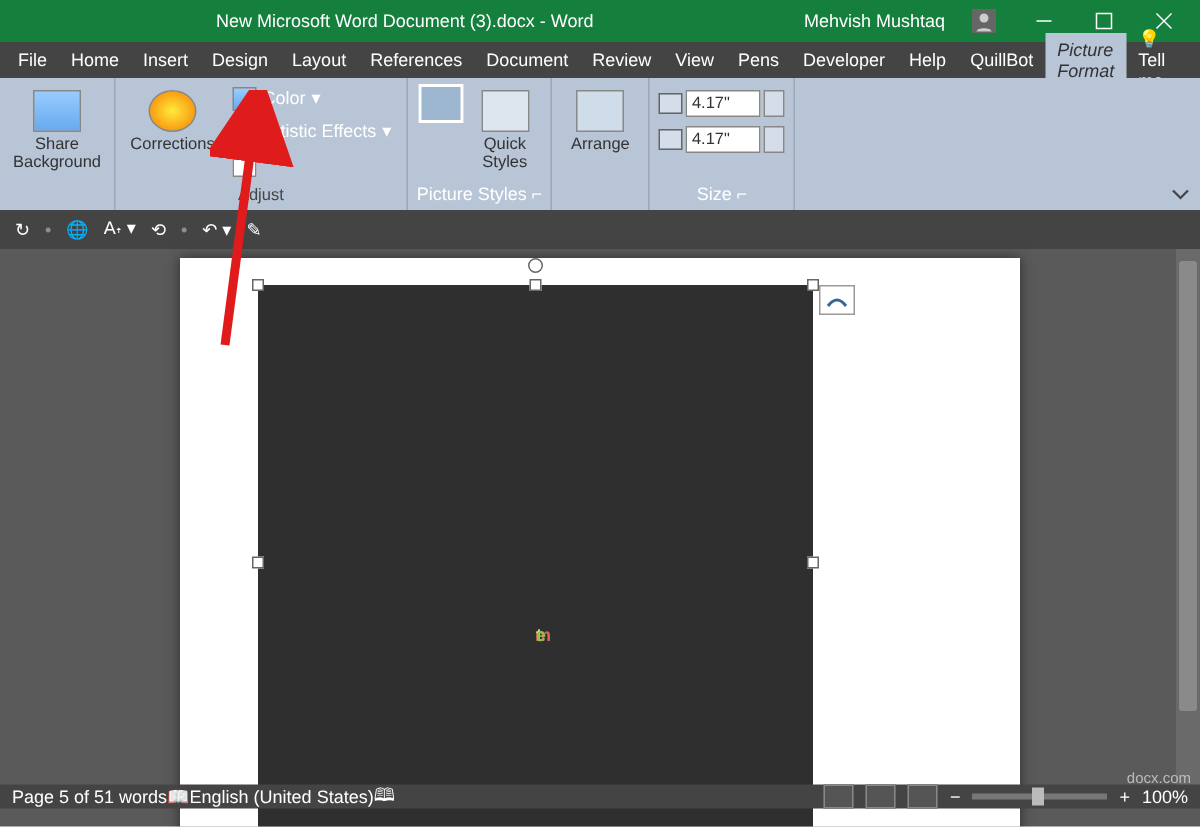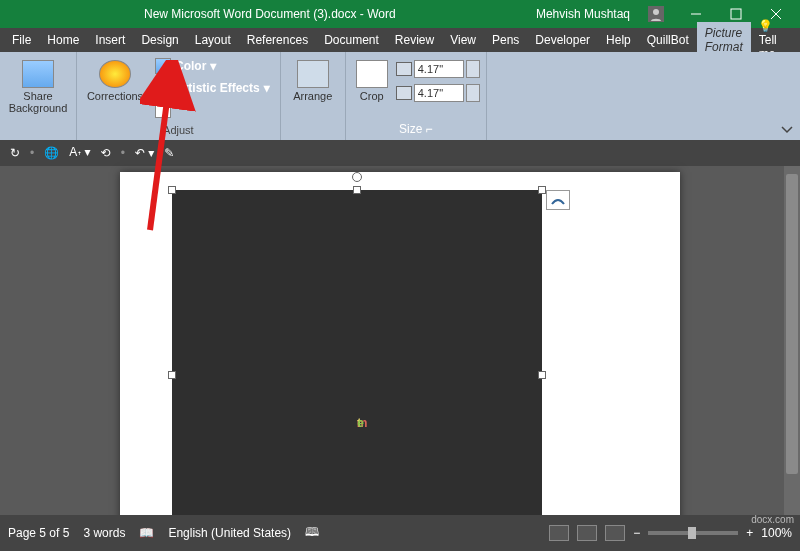--- a/index.html
+++ b/index.html
@@ -13,21 +13,21 @@
 .menuitem{padding:4px 8px;cursor:pointer;}
 .menuitem.active{background:#b7c5d6;color:#333;font-style:italic;}
 .menubar .right{margin-left:auto;display:flex;align-items:center;gap:10px;}
 .ribbon{height:88px;background:#b7c5d6;display:flex;position:relative;}
 .group{display:flex;flex-direction:column;align-items:center;padding:2px 6px;border-right:1px solid #9aa8b8;height:100%;}
 .group .body{flex:1;display:flex;align-items:flex-start;gap:4px;padding-top:2px;}
 .group .label{font-size:11px;color:#444;padding-bottom:2px;}
 .bigbtn{display:flex;flex-direction:column;align-items:center;width:64px;padding:4px 2px;cursor:pointer;}
 .bigbtn .ico{width:32px;height:28px;background:#fff;border:1px solid #888;margin-bottom:2px;}
 .bigbtn span{color:#333;text-align:center;font-size:11px;line-height:12px;}
-.smallbtn{display:flex;align-items:center;gap:4px;padding:2px 4px;cursor:pointer;color:#333;font-size:11px;font-weight:bold;}
+.smallbtn{display:flex;align-items:flex-start;gap:4px;padding:2px 4px;cursor:pointer;color:#333;font-size:11px;}
 .smallbtn .ico{width:16px;height:16px;background:#fff;border:1px solid #888;}
 .vstack{display:flex;flex-direction:column;gap:2px;}
 .sizeinput{display:flex;align-items:center;gap:2px;}
 .sizeinput input{width:50px;height:18px;background:#fff;border:1px solid #888;color:#333;font-size:11px;padding:0 3px;}
 .sizeinput .spin{width:14px;height:18px;background:#d4dde8;border:1px solid #888;}
 .sizeicon{width:16px;height:14px;border:1px solid #666;background:linear-gradient(#d4dde8,#d4dde8);}
 .ribbon .collapse{position:absolute;right:6px;bottom:2px;color:#333;cursor:pointer;}
 .qat{height:26px;background:#444;display:flex;align-items:center;gap:10px;padding:0 10px;}
 .docarea{position:absolute;top:166px;left:0;right:0;bottom:24px;background:#5a5a5a;display:flex;justify-content:center;}
 .page{margin-top:6px;width:560px;height:410px;background:#fff;box-shadow:0 0 8px rgba(0,0,0,.5);position:relative;}
@@ -35,21 +35,21 @@
 .pic .txt{font-size:150px;font-weight:700;font-family:Arial,sans-serif;letter-spacing:-10px;}
 .pic .m{color:#d96459;}
 .pic .t{color:#e9d66b;}
 .pic .e{color:#8bc34a;}
 .handle{width:8px;height:8px;background:#fff;border:1px solid #666;position:absolute;}
 .rot{width:10px;height:10px;border:1px solid #666;border-radius:50%;background:#fff;position:absolute;left:50%;top:-18px;transform:translateX(-50%);}
 .layouticon{position:absolute;right:-28px;top:0;width:24px;height:20px;background:#fff;border:1px solid #999;display:flex;align-items:center;justify-content:center;}
 .arrow{position:absolute;left:140px;top:60px;z-index:50;}
 .vscroll{position:absolute;right:0;top:166px;bottom:24px;width:16px;background:#6a6a6a;}
 .vscroll .thumb{position:absolute;left:2px;right:2px;top:8px;height:300px;background:#8a8a8a;border-radius:2px;}
-.statusbar{position:absolute;left:0;right:0;bottom:0;height:36px;background:#444;display:flex;align-items:center;padding:0 8px;gap:14px;}
+.statusbar{position:absolute;left:0;right:0;bottom:12px;height:16px;background:#444;display:flex;align-items:center;padding:0 8px;}
 .statusbar .right{margin-left:auto;display:flex;align-items:center;gap:8px;}
 .zoomslider{width:90px;height:4px;background:#777;position:relative;}
 .zoomslider .th{position:absolute;width:8px;height:12px;background:#bbb;top:-4px;left:40px;}
 .viewbtn{width:20px;height:16px;border:1px solid #888;background:#555;}
 .watermark{position:absolute;right:6px;bottom:26px;font-size:10px;color:#bbb;}
 </style>
 </head>
 <body>
 
 <div class="titlebar">
@@ -132,32 +132,41 @@
           </div>
         <div class="smallbtn">
             <div class="ico"></div>
           </div>
       </div>
     </div>
     <div class="label">Adjust</div>
   </div>
   <div class="group">
     <div class="body">
+      <div style="display:flex;gap:2px;">
+        <div class="ico" style="width:30px;height:26px;border:2px solid #fff;background:#9db6cf"></div>
+      </div>
+      <div class="bigbtn" style="width:48px">
+        <div class="ico" style="background:#dde6ef"></div>
+        <span style="white-space:pre-line">Quick
+Styles</span>
+      </div>
+    </div>
+    <div class="label"><span>Picture Styles</span> <span>⌐</span></div>
+  </div>
+  <div class="group">
+    <div class="body">
       <div class="bigbtn" style="width:52px">
         <div class="ico" style="background:#cfdce9"></div>
         <span>Arrange</span>
       </div>
     </div>
   </div>
   <div class="group">
     <div class="body">
-      <div class="bigbtn" style="width:40px">
-        <div class="ico" style="background:#fff"></div>
-        <span>Crop</span>
-      </div>
       <div class="vstack" style="gap:6px;padding-top:4px;">
         <div class="sizeinput">
           <div class="sizeicon"></div>
           <input value="4.17&quot;" style="">
           <div class="spin"></div>
         </div>
         <div class="sizeinput">
           <div class="sizeicon"></div>
           <input value="4.17&quot;" style="">
           <div class="spin"></div>
@@ -212,21 +221,21 @@
     </div>
   </div>
 </div>
 
 <div class="vscroll">
     <div class="thumb"></div>
   </div>
 
 <div class="statusbar">
   <div>Page 5 of 5</div>
-  <div>3 words</div>
+  <div>1 words</div>
   <div>📖</div>
   <div>English (United States)</div>
   <div>🕮</div>
   <div class="right">
     <div class="viewbtn"></div>
     <div class="viewbtn"></div>
     <div class="viewbtn"></div>
     <div>−</div>
     <div class="zoomslider">
         <div class="th"></div>

